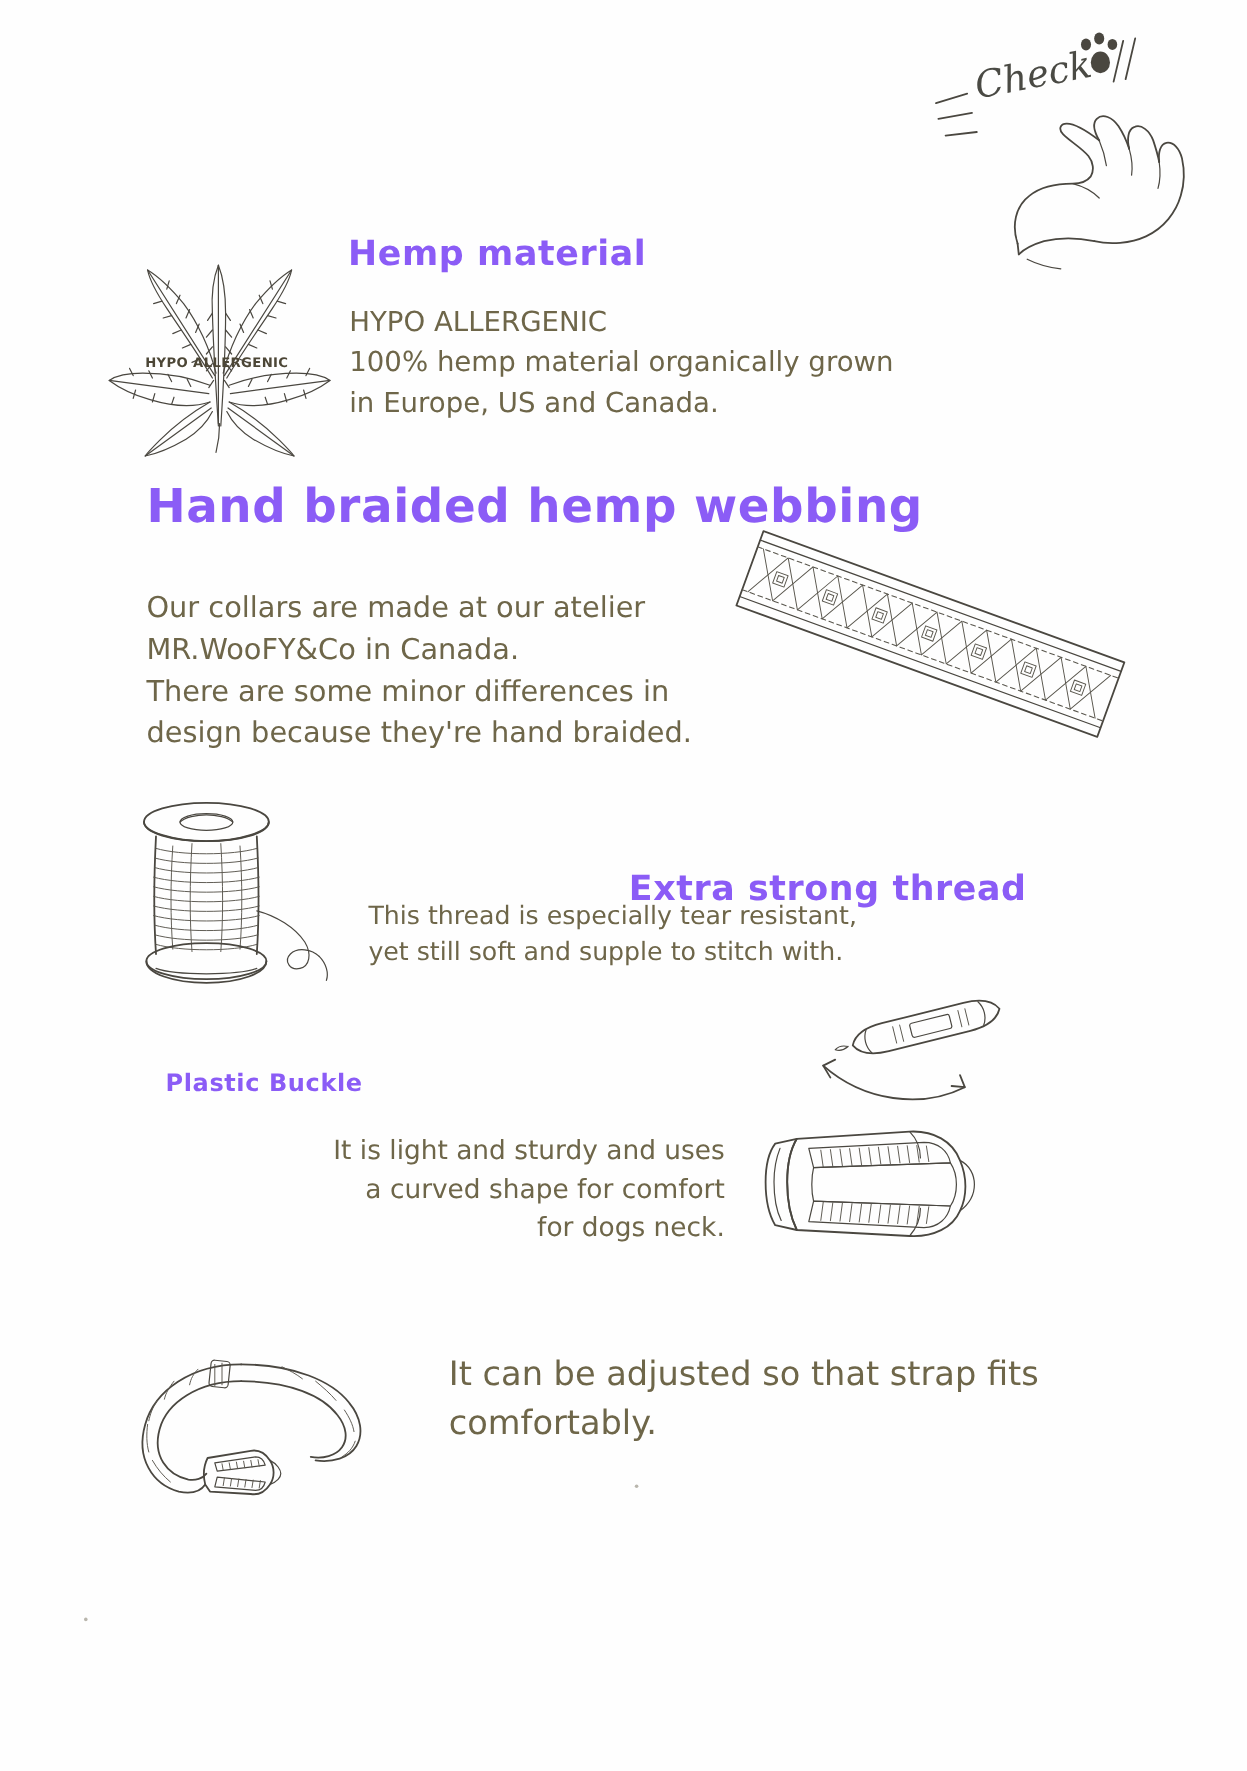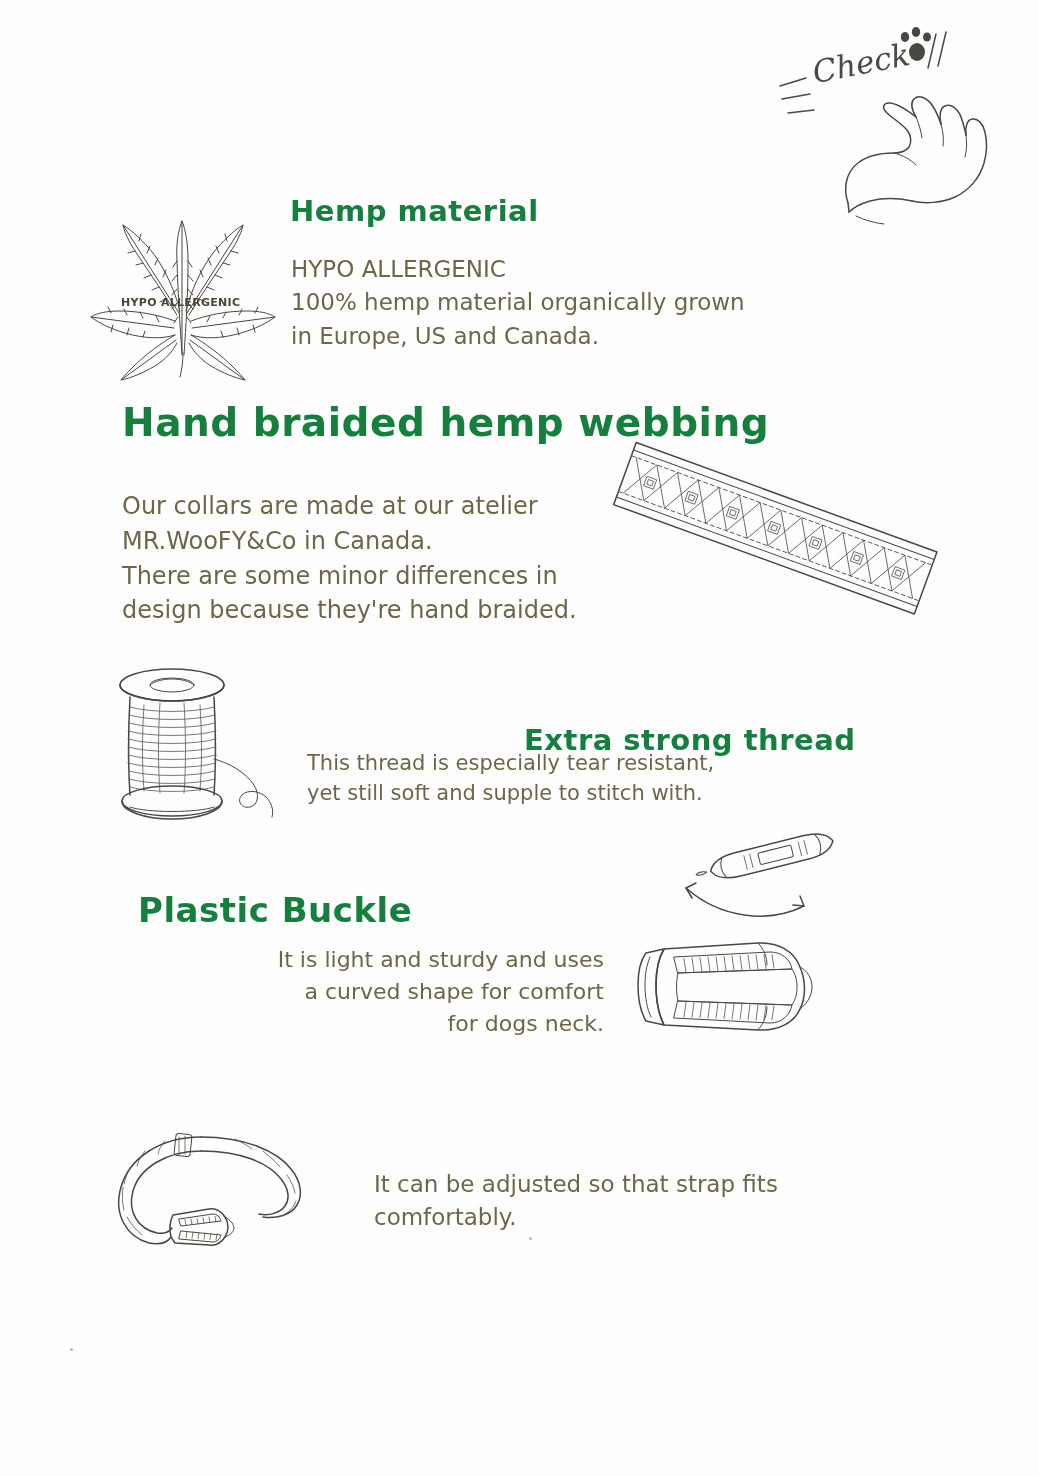--- a/index.html
+++ b/index.html
@@ -19,21 +19,21 @@
     position: absolute;
     inset: 0;
     background: #fefefe;
   }
 
   
   .heading {
     position: absolute;
     font-family: "DejaVu Sans", sans-serif;
     font-weight: bold;
-    color: #15803d;
+    color: #8b5cf6;
     letter-spacing: 0.5px;
   }
   .body-text {
     position: absolute;
     font-family: "DejaVu Sans", sans-serif;
     color: #6e6649;
     line-height: 1.45;
     white-space: pre-line;
   }
   .check-label {
@@ -56,25 +56,25 @@
   
   #h-hemp       { left: 290px; top: 194px;  font-size: 29px; }
   #t-hemp       { left: 291px; top: 253px;  font-size: 23px; width: 600px; }
 
   #h-webbing    { left: 122px; top: 400px;  font-size: 39px; }
   #t-webbing    { left: 122px; top: 489px;  font-size: 24px; width: 530px; }
 
   #h-thread     { left: 524px; top: 723px;  font-size: 29px; }
   #t-thread     { left: 307px; top: 748px;  font-size: 21px; width: 560px; }
 
-  #h-buckle     { left: 138px; top: 890px;  font-size: 34px; }
+  #h-buckle     { left: 138px; top: 890px;  font-size: 20px; }
   #t-buckle     { left: 134px; top: 944px;  font-size: 22px; width: 470px; text-align: right; }
 
   #h-slide      { left: 504px; top: 1093px; font-size: 29px; }
-  #t-slide      { left: 374px; top: 1168px; font-size: 23px; width: 530px; }
+  #t-slide      { left: 374px; top: 1125px; font-size: 28px; width: 530px; }
 
   .art { position: absolute; }
   svg { display: block; overflow: visible; }
   .ink { fill: none; stroke: #4a4740; stroke-width: 1.5; stroke-linecap: round; stroke-linejoin: round; }
   .ink-thin { fill: none; stroke: #4a4740; stroke-width: 1; stroke-linecap: round; stroke-linejoin: round; }
   .ink-fine { fill: none; stroke: #5a574e; stroke-width: 0.8; stroke-linecap: round; stroke-linejoin: round; }
   .ink-dash { fill: none; stroke: #5a574e; stroke-width: 0.9; stroke-dasharray: 4 3; stroke-linecap: round; }
   .ink-fill { fill: #4a4740; stroke: none; }
 
   

